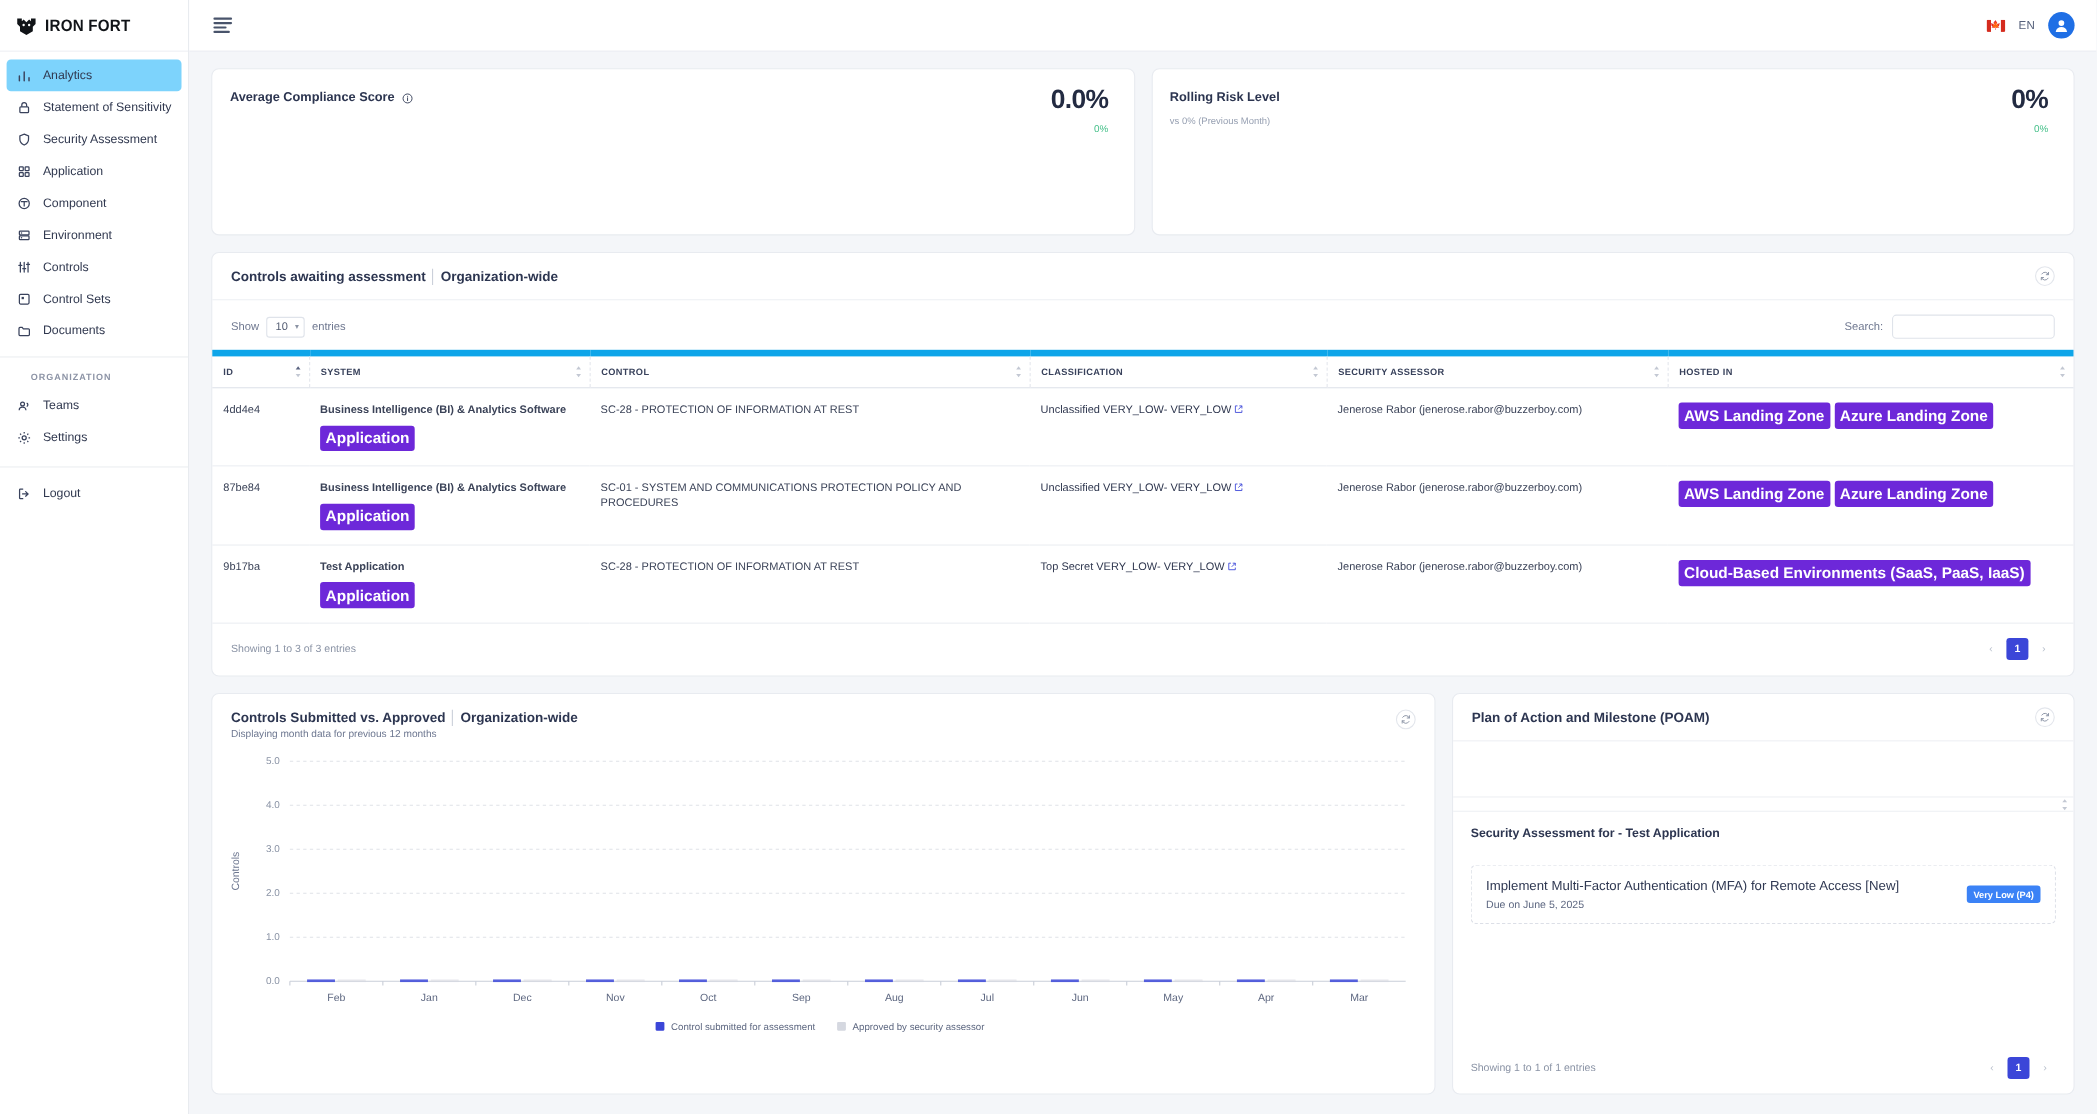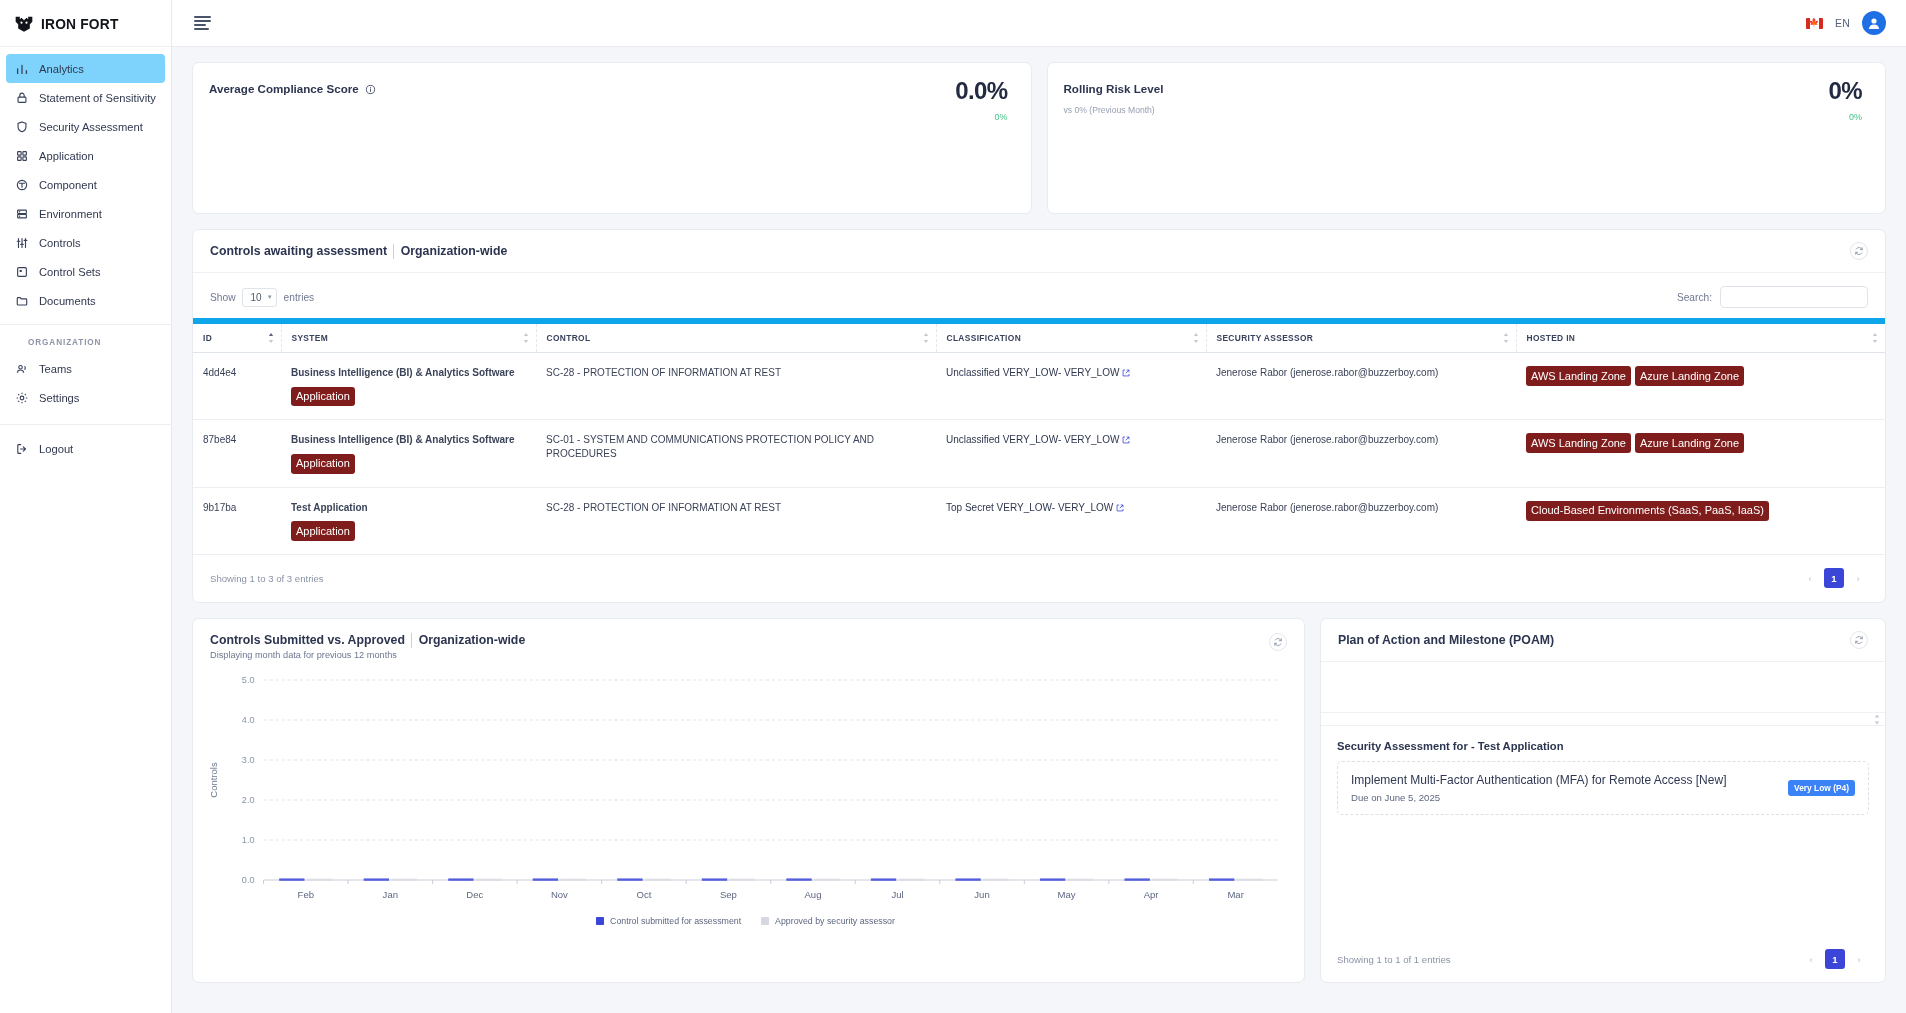--- a/index.html
+++ b/index.html
@@ -122,21 +122,21 @@
     vertical-align: middle; position: relative; cursor: pointer; text-transform: uppercase;
   }
   table.dt thead th:last-child { border-right: none; }
   .sort-ico { position: absolute; right: 7px; top: 50%; transform: translateY(-50%); width: 6px; height: 11px; }
   table.dt tbody td {
     font-size: 10px; color: #3b4358; padding: 13px 10px 13px 10px;
     border-bottom: 1px solid #eceef2; vertical-align: top; line-height: 1.35;
   }
   td.sys { font-weight: 700; color: #2f374f; font-size: 9.7px; }
   .badge {
-    display: inline-block; background: #7f1d1d; color: #fff; font-size: 11px; font-weight: 400;
+    display: inline-block; background: #6d28d9; color: #fff; font-size: 14px; font-weight: 700;
     padding: 2.5px 5px; border-radius: 3px; margin-top: 7px; white-space: nowrap;
   }
   .badge.sm { margin-top: 0; margin-right: 4px; }
   .ext-ico { display: inline-block; vertical-align: -1px; margin-left: 3px; color: #3b46d8; }
   .cls-text { font-size: 10px; font-weight: 400; color: #2f374f; }
   .assessor { font-size: 9.7px; color: #3b4358; }
   .ctrl-text { font-size: 9.6px; color: #3b4358; }
   .id-text { font-size: 9.7px; color: #3b4358; }
 
   .table-foot { display: flex; align-items: center; padding: 13px 17px 14px 17px; }
@@ -159,21 +159,21 @@
   .chart-svg { width: 100%; height: 238px; display: block; }
   .legend { display: flex; justify-content: center; gap: 20px; padding: 6px 0 0 0; }
   .legend-item { display: flex; align-items: center; gap: 6px; font-size: 8.8px; color: #5d6780; }
   .legend-swatch { width: 8px; height: 8px; border-radius: 1px; flex: none; }
 
   .poam-scrollbar {
     height: 14px; border-top: 1px solid #eef0f4; border-bottom: 1px solid #eef0f4;
     display: flex; align-items: center; justify-content: flex-end; padding-right: 5px;
   }
   .poam-body { flex: 1; padding: 14px 16px 0 16px; overflow: hidden; }
-  .poam-sa-title { font-size: 11.2px; font-weight: 700; color: #2c3550; margin-bottom: 9px; }
+  .poam-sa-title { font-size: 11.2px; font-weight: 700; color: #2c3550; margin-bottom: 22px; }
   .poam-item {
     border: 1px dashed #dcdfe7; border-radius: 5px; padding: 11px 13px;
     display: flex; align-items: center;
   }
   .poam-item-main { flex: 1; min-width: 0; }
   .poam-item-title { font-size: 12px; color: #2f3852; display: flex; gap: 5px; }
   .poam-item-due { font-size: 9.6px; color: #5d6780; margin-top: 5px; }
   .prio-badge {
     background: #3b82f6; color: #fff; font-size: 8.4px; font-weight: 700;
     padding: 3px 6px; border-radius: 3px; white-space: nowrap;

